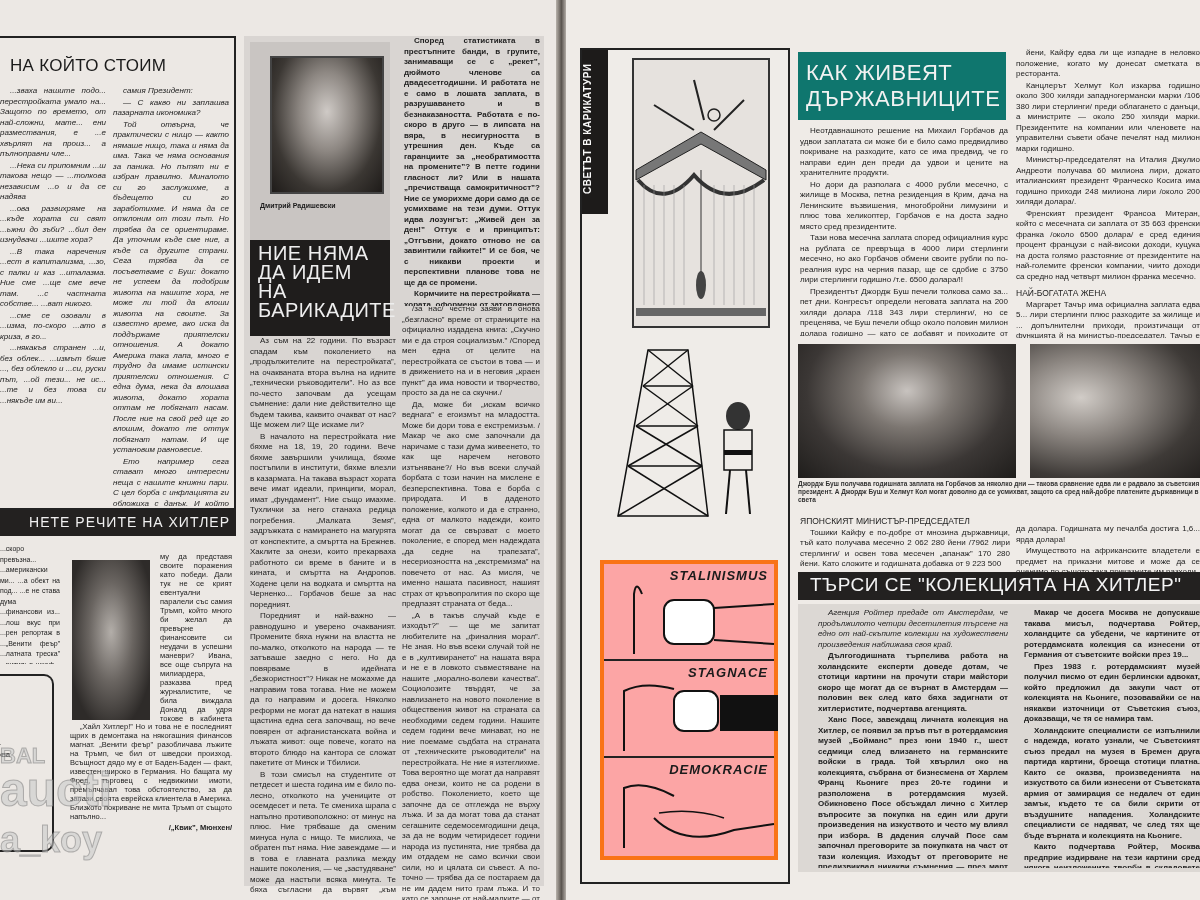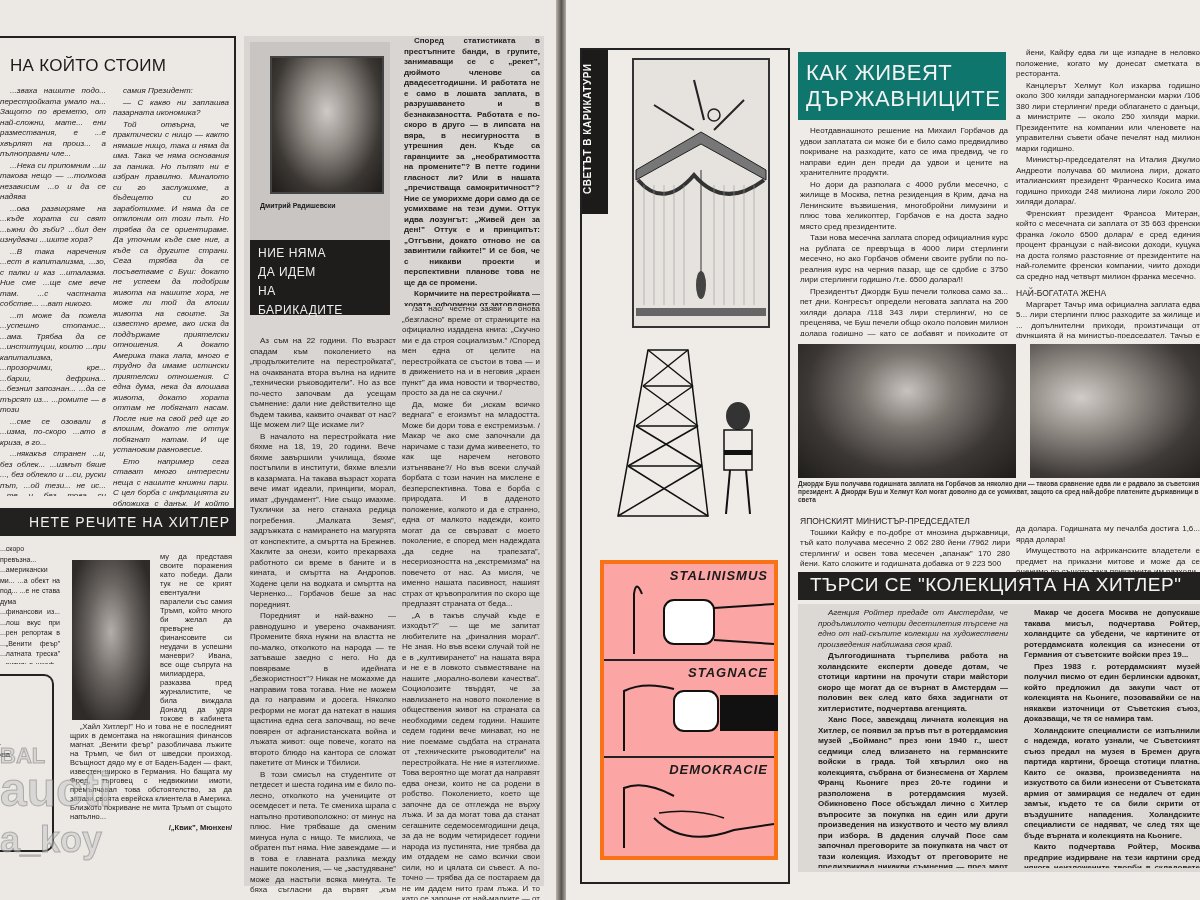--- a/index.html
+++ b/index.html
@@ -21,22 +21,22 @@
   .art1 .headline { position: absolute; left: 6px; top: 18px; font-size: 17px; font-weight: normal; letter-spacing: 0.3px; margin-left: 8px; }
   .art1 .col1 { position: absolute; left: 4px; top: 48px; width: 106px; height: 410px; }
   .art1 .col2 { position: absolute; left: 117px; top: 48px; width: 116px; height: 420px; }
 
   
   .art2 { position: absolute; left: 244px; top: 36px; width: 300px; height: 850px; background: #d9d5d2; }
   .art2 .photo-frame { position: absolute; left: 6px; top: 6px; width: 140px; height: 228px; background: #c9c5c2; }
   .art2 .photo { position: absolute; left: 20px; top: 14px; width: 114px; height: 138px;
                   background: radial-gradient(ellipse at 50% 40%, #cfcac6 0%, #8d8782 35%, #3b3733 70%, #1e1b19 100%); border: 2px solid #444; }
   .art2 .caption { position: absolute; left: 10px; top: 160px; font-size: 7px; font-weight: bold; }
-  .art2 .title-box { position: absolute; left: 6px; top: 204px; width: 140px; height: 75px; background: #1f1d1c; color: #eee;
-                     font-size: 12px; line-height: 19px; padding: 4px 8px; font-weight: normal; letter-spacing: 0.5px; }
+  .art2 .title-box { position: absolute; left: 6px; top: 204px; width: 140px; height: 96px; background: #1f1d1c; color: #eee;
+                     font-size: 20px; line-height: 19px; padding: 4px 8px; font-weight: normal; letter-spacing: 0.5px; }
   .art2 .colR { position: absolute; left: 160px; top: 0; width: 136px; height: 270px; }
   .art2 .colL2 { position: absolute; left: 6px; top: 300px; width: 146px; height: 560px; }
   .art2 .colR2 { position: absolute; left: 158px; top: 268px; width: 138px; height: 600px; }
 
   
   .art3 { position: absolute; left: 0; top: 510px; width: 240px; height: 340px; padding-left: 40px; }
   .art3 .bar { position: absolute; left: 0; top: 0; width: 236px; height: 26px; background: #232120; color: #f0f0f0;
                font-size: 14px; padding: 4px 6px; letter-spacing: 1px; text-align: right; }
   .art3 .col1 { position: absolute; left: 0; top: 34px; width: 60px; height: 120px; font-size: 7px; }
   .art3 .photo { position: absolute; left: 72px; top: 50px; width: 78px; height: 160px;
@@ -90,21 +90,20 @@
 <div class="spine"></div>
 <div class="page-right"></div>
 
 <section class="art1">
   <h2 class="headline">НА КОЙТО СТОИМ</h2>
   <div class="col1 text italic">
     <p>...зваха нашите подо... перестройката умало на... Защото по времето, от най-сложни, мате... ени размествания, е ...е хвърлят на произ... а пълноправни чле...</p>
     <p>...Нека си припомним ...ш такова нещо — ...толкова независим ...о и да се надява</p>
     <p>...ова развихряме на ...къде хората си свят ...ьжни до зъби? ...бил ден изнудвачи ...шите хора?</p>
     <p>...В така наречения ...ест в капитализма, ...зо, с палки и каз ...италазма. Ние сме ...ще сме вече там. ...с частната собстве... ...ват никого.</p>
-    <p>...т може да пожела ...успешно стопанис... ...ама. Трябва да се ...институции, които ...при капитализма, ...прозорчими, кре... ...барии, дефрина... ...безнил запознан... ...да се търсят из... ...ромите — в този</p>
     <p>...сме се озовали в ...изма, по-скоро ...ато в криза, в го...</p>
     <p>...някакъв странен ...и, без облек... ...измът бяше ..., без облекло и ...си, руски път, ...ой тези... не ис... ...те и без това си ...някъде им ви...</p>
 
   </div>
   <div class="col2 text italic">
     <p>самия Президент:</p>
     <p>— С какво ни заплашва пазарната икономика?</p>
     <p>Той отвърна, че практически с нищо — както нямаше нищо, така и няма да има. Така че няма основания за паника. Но пътят ни е избран правилно. Миналото си го заслужихме, а бъдещето си го заработихме. И няма да се отклоним от този път. Но трябва да се ориентираме. Да уточним къде сме ние, а къде са другите страни. Сега трябва да се посъветваме с Буш: докато не успеем да подобрим живота на нашите хора, не може ли той да влоши живота на своите. За известно време, ако иска да поддържаме приятелски отношения. А докато Америка така лапа, много е трудно да имаме истински приятелски отношения. С една дума, нека да влошава живота, докато хората оттам не побягнат насам. После ние на свой ред ще го влошим, докато те оттук побягнат натам. И ще установим равновесие.</p>
     <p>Ето например сега стават много интересни неща с нашите книжни пари. С цел борба с инфлацията ги обложиха с данък. И който изкарва много пари, с които няма какво да се купи, сега ще изкарва малко пари, с които няма какво да се купи. Но мнозина се разстроиха. Чисто психологически. Ама, моля ви се, на какво прилича това?</p>
 

